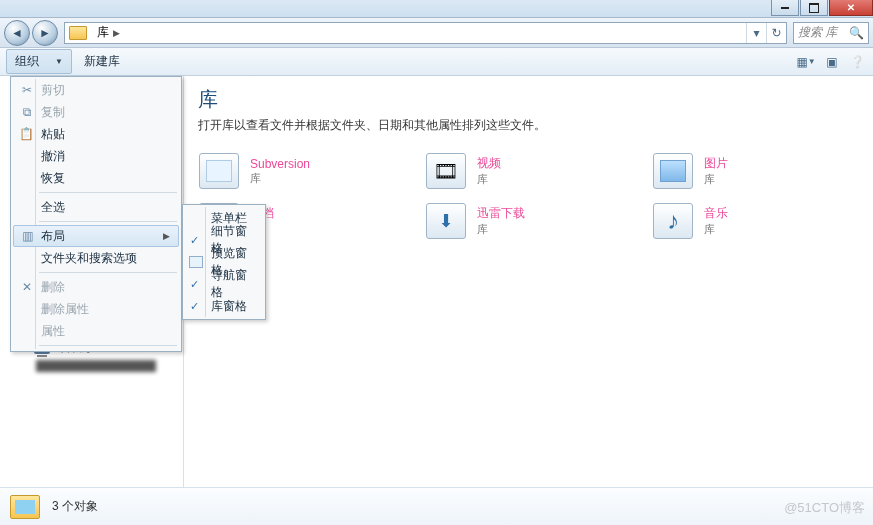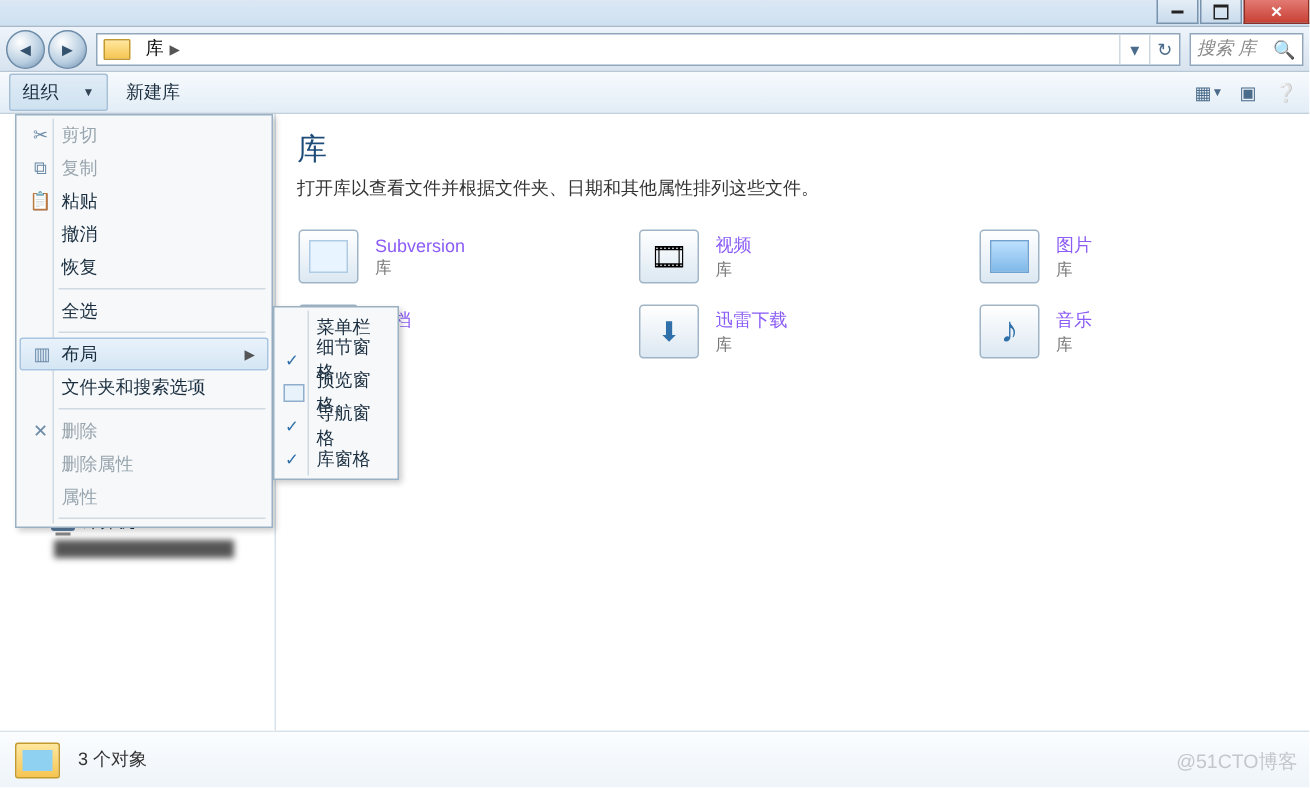--- a/index.html
+++ b/index.html
@@ -49,21 +49,21 @@
 .ico.pc { background:#5b7da0; border-radius:2px; position:relative;}
 .ico.pc::after{content:"";position:absolute;bottom:-3px;left:3px;width:10px;height:2px;background:#888;}
 
 
 .content { flex:1; padding:10px 14px; }
 .content h1 { font-size:20px; color:#1e4b78; font-weight:normal; margin-bottom:4px; }
 .content .sub { color:#333; font-size:12px; margin-bottom:16px; }
 .grid { display:grid; grid-template-columns: repeat(3, 1fr); gap:8px 20px; }
 .item { display:flex; align-items:center; gap:10px; }
 .item .thumb { width:42px; height:42px; display:flex; align-items:center; justify-content:center; }
-.item .meta .t { color:#8b5cf6; }
+.item .meta .t { color:#ec4899; }
 .item .meta .s { color:#777; font-size:11px; }
 
 
 .lib { width:40px; height:36px; border:1px solid #9fb4c6; border-radius:3px; background:linear-gradient(#fff,#dce8f2); position:relative; }
 .lib.doc::before{content:"";position:absolute;inset:6px;background:#fff;border:1px solid #b8cddd;}
 .lib.video::before{content:"🎞";position:absolute;inset:0;display:flex;align-items:center;justify-content:center;font-size:20px;}
 .lib.pic::before{content:"";position:absolute;inset:6px;background:linear-gradient(#bde0ff,#7fb8e8);border:1px solid #6fa2d0;}
 .lib.dl::before{content:"⬇";position:absolute;inset:0;display:flex;align-items:center;justify-content:center;font-size:18px;color:#2f6faa;}
 .lib.music::before{content:"♪";position:absolute;inset:0;display:flex;align-items:center;justify-content:center;font-size:24px;color:#2f6faa;}
 .lib.svn::before{content:"";position:absolute;inset:6px;background:#e8f4ff;border:1px solid #b0cce4;}

